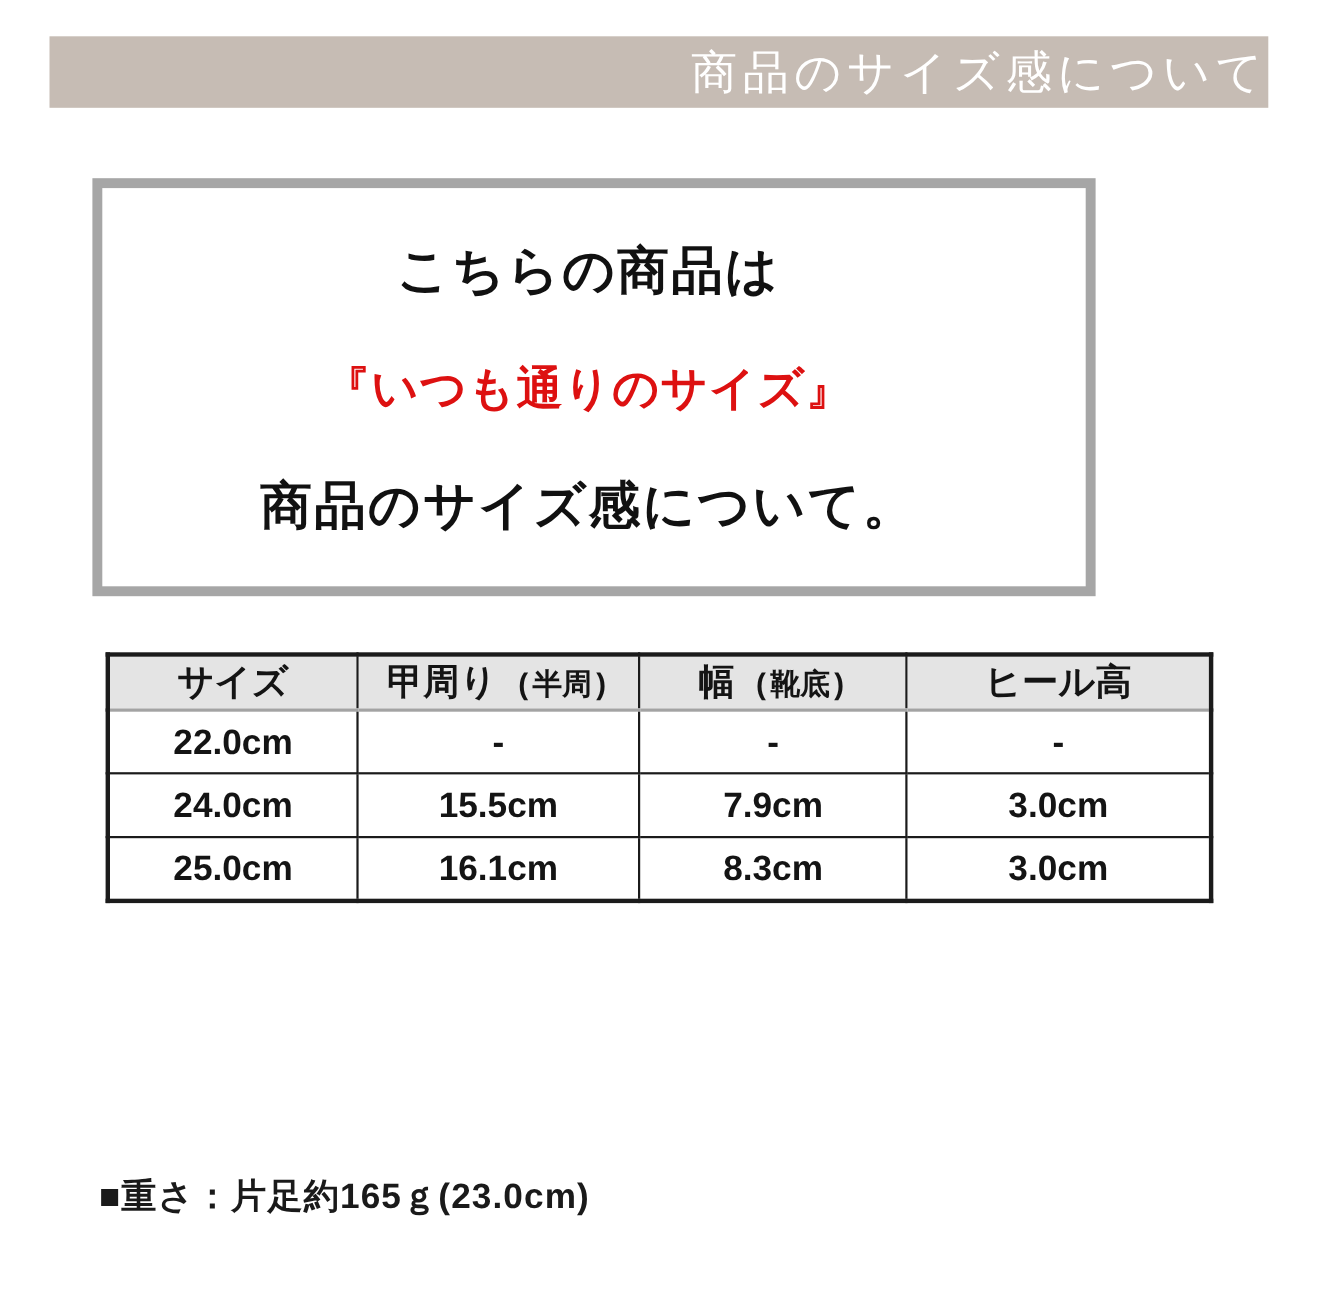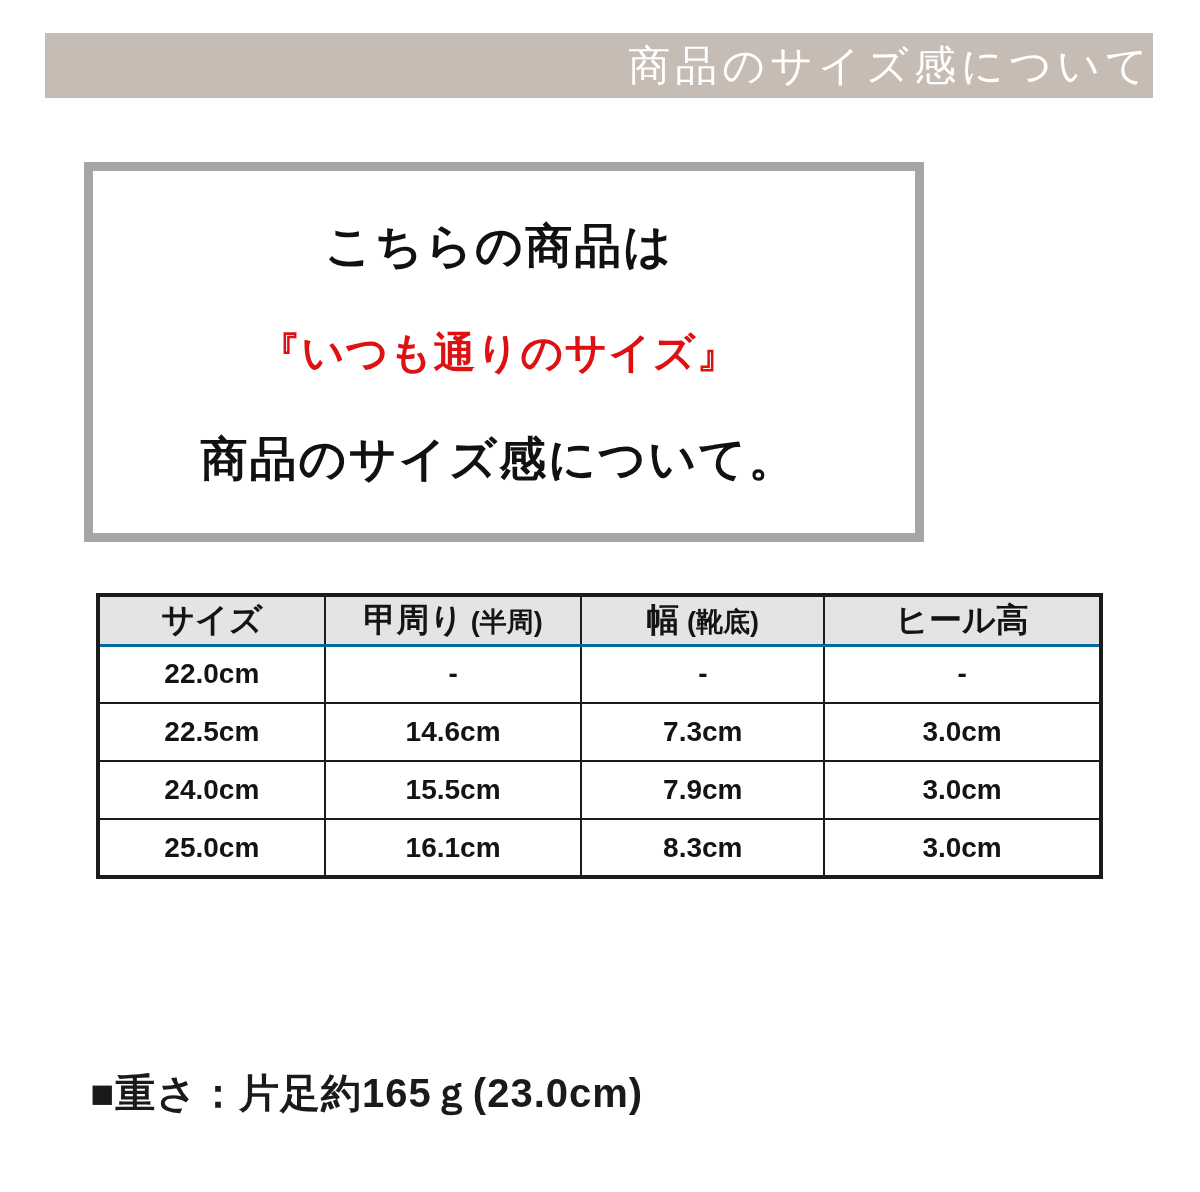--- a/index.html
+++ b/index.html
@@ -24,21 +24,21 @@
     font-size: 42px;
     font-weight: 500;
     letter-spacing: 5px;
     white-space: nowrap;
   }
 
   
   .reco-box {
     position: absolute;
     left: 84px; top: 162px;
-    width: 840px; height: 380px;
+    width: 912px; height: 380px;
     background: #ffffff;
     border: 9px solid var(--box-border, #a6a6a6);
     display: flex; flex-direction: column;
     align-items: center; justify-content: space-between;
     padding: 44px 10px 42px 0;
   }
   .reco-line {
     font-size: 47px;
     font-weight: 700;
     color: #111111;
@@ -65,38 +65,39 @@
   .size-table th, .size-table td {
     border: 2px solid #1b1b1b;
     text-align: center;
     vertical-align: middle;
     white-space: nowrap;
     overflow: hidden;
   }
   .size-table thead tr { height: 50px; }
   .size-table thead th {
     background: var(--header-bg, #e4e4e4);
-    border-bottom: 3px solid #0369a1;
+    border-bottom: 3px solid #a3a3a3;
     font-weight: 700;
     font-size: 33px;
     color: #141414;
+    font-family: Liberation Mono, monospace;
   }
   .size-table thead th .h-sub { font-size: 27px; font-weight: 700; }
   .size-table tbody tr { height: 58px; background: #ffffff; }
   .size-table tbody td {
-    font-size: 28px;
+    font-size: 32px;
     font-weight: 700;
     color: #141414;
   }
 
   
   .weight-note {
     position: absolute;
     left: 90px; top: 1066px;
-    font-size: 40px;
+    font-size: 32px;
     font-weight: 700;
     color: #1a1a1a;
     letter-spacing: 1px;
     white-space: nowrap;
   }
 </style>
 </head>
 <body>
 
 <div class="banner">
@@ -125,26 +126,20 @@
       </tr>
   </thead>
   <tbody>
       <tr>
         <td>22.0cm</td>
         <td>-</td>
         <td>-</td>
         <td>-</td>
       </tr>
       <tr>
-        <td>22.5cm</td>
-        <td>14.6cm</td>
-        <td>7.3cm</td>
-        <td>3.0cm</td>
-      </tr>
-      <tr>
         <td>24.0cm</td>
         <td>15.5cm</td>
         <td>7.9cm</td>
         <td>3.0cm</td>
       </tr>
       <tr>
         <td>25.0cm</td>
         <td>16.1cm</td>
         <td>8.3cm</td>
         <td>3.0cm</td>

